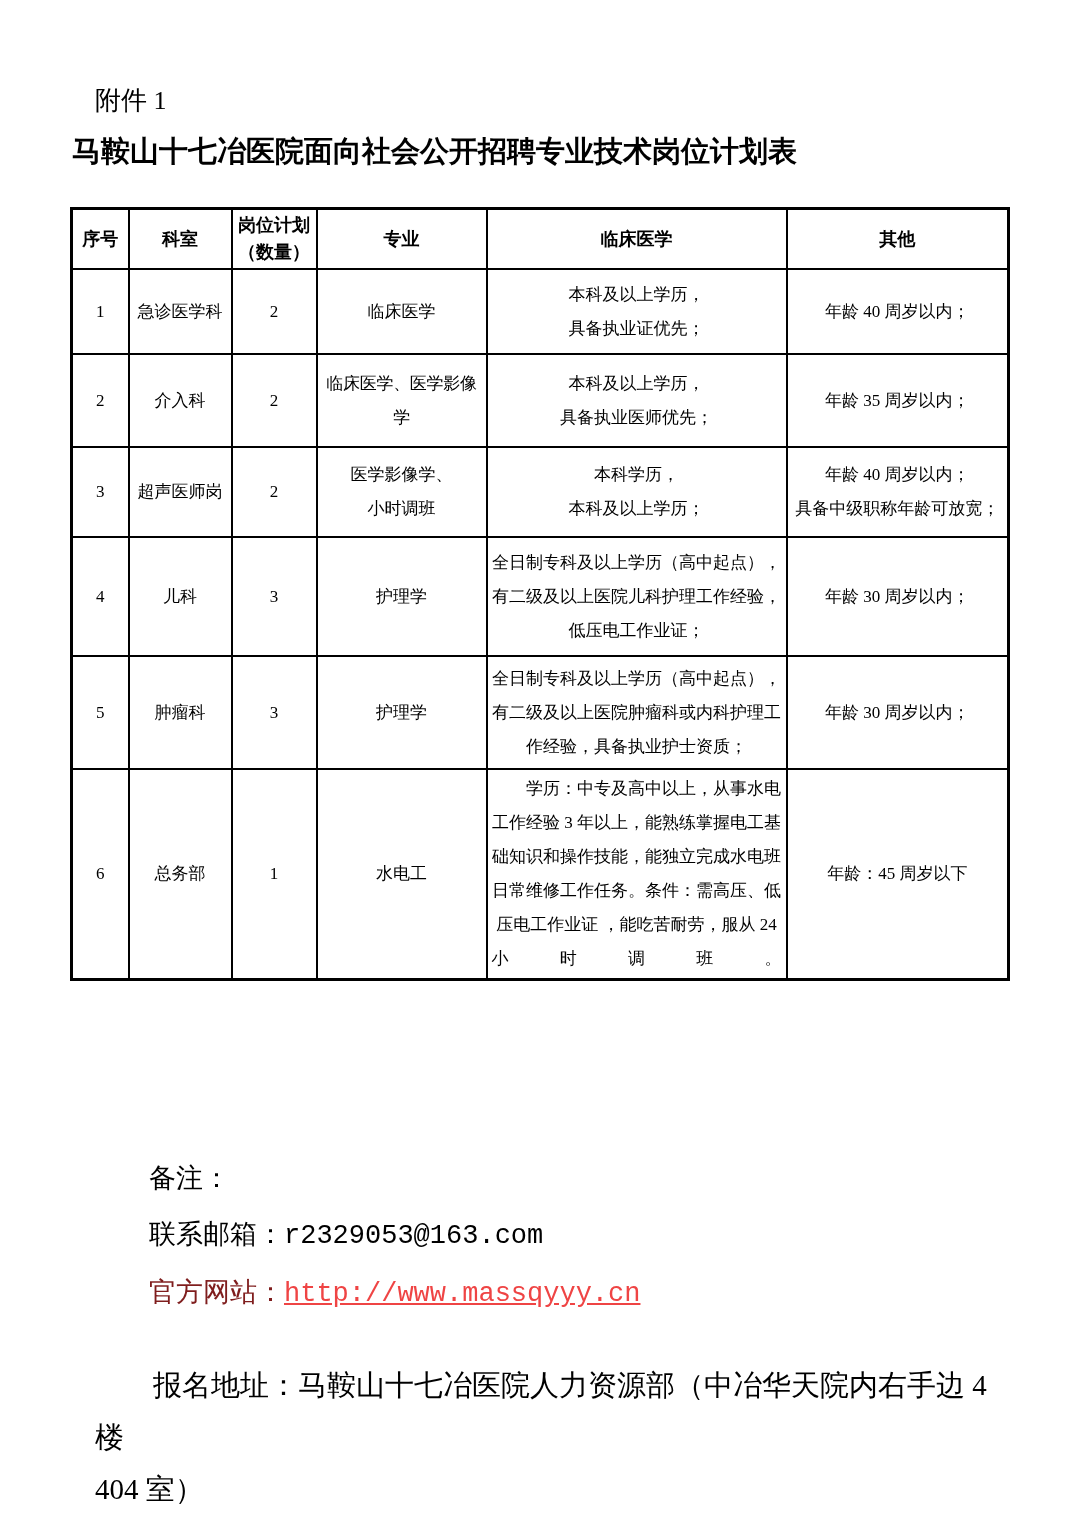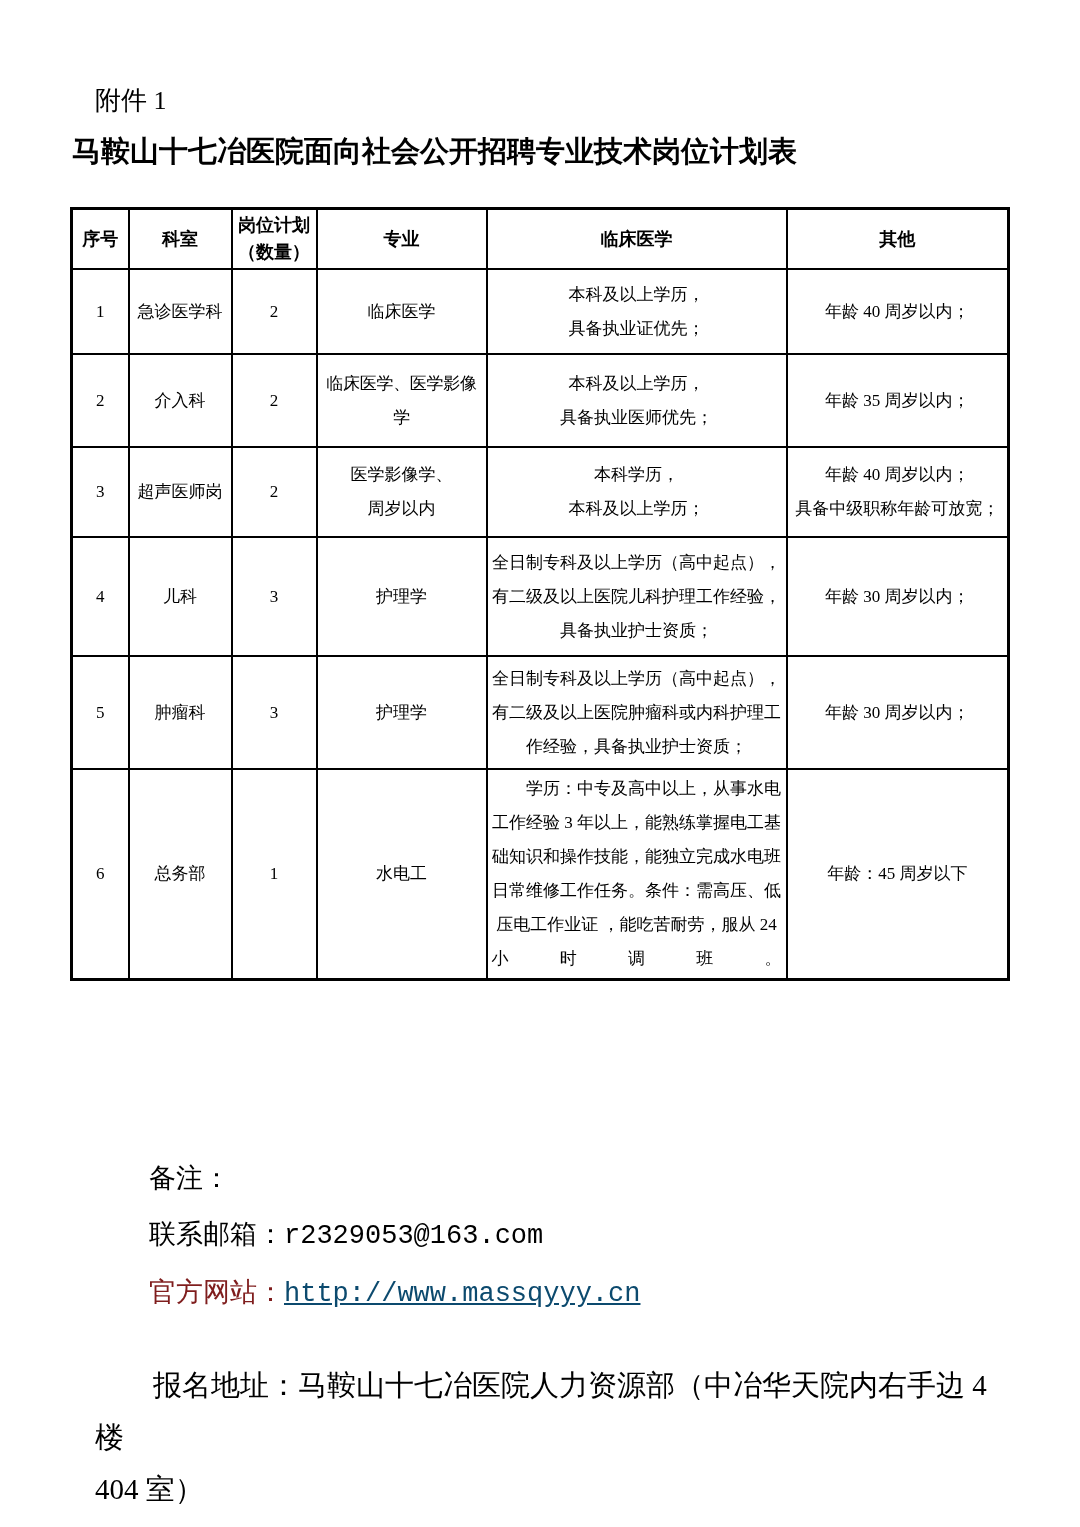--- a/index.html
+++ b/index.html
@@ -59,21 +59,21 @@
     padding:0 90px 0 95px;
   }
   .footer p{
     margin:0 0 26px 0;
     font-size:27px;line-height:30px;
     text-indent:2em;
   }
   .mono{font-family:"Liberation Mono","DejaVu Sans Mono",monospace;}
   .blue{color:#7f1d1d;}
   a.site-link{
-    color:#0c4a6e;
+    color:#ef4444;
     text-decoration:underline;
     font-family:"Liberation Mono","DejaVu Sans Mono",monospace;
     cursor:pointer;
   }
   p.address{
     margin-top:50px;
     font-size:29px;
     line-height:52px;
     white-space:pre-line;
   }
@@ -124,32 +124,32 @@
         <td class="major-tight">临床医学、医学影像学</td>
         <td class="cell-edu">本科及以上学历，
 具备执业医师优先；</td>
         <td>年龄 35 周岁以内；</td>
       </tr>
       <tr class="r3">
         <td>3</td>
         <td>超声医师岗</td>
         <td>2</td>
         <td>医学影像学、
-周岁以内</td>
+小时调班</td>
         <td class="cell-edu">本科学历，
 本科及以上学历；</td>
         <td>年龄 40 周岁以内；
 具备中级职称年龄可放宽；</td>
       </tr>
       <tr class="r4">
         <td>4</td>
         <td>儿科</td>
         <td>3</td>
         <td>护理学</td>
-        <td class="cell-edu edu-just">全日制专科及以上学历（高中起点），有二级及以上医院儿科护理工作经验，具备执业护士资质；</td>
+        <td class="cell-edu edu-just">全日制专科及以上学历（高中起点），有二级及以上医院儿科护理工作经验，低压电工作业证；</td>
         <td>年龄 30 周岁以内；</td>
       </tr>
       <tr class="r5">
         <td>5</td>
         <td>肿瘤科</td>
         <td>3</td>
         <td>护理学</td>
         <td class="cell-edu edu-just">全日制专科及以上学历（高中起点），有二级及以上医院肿瘤科或内科护理工作经验，具备执业护士资质；</td>
         <td>年龄 30 周岁以内；</td>
       </tr>

